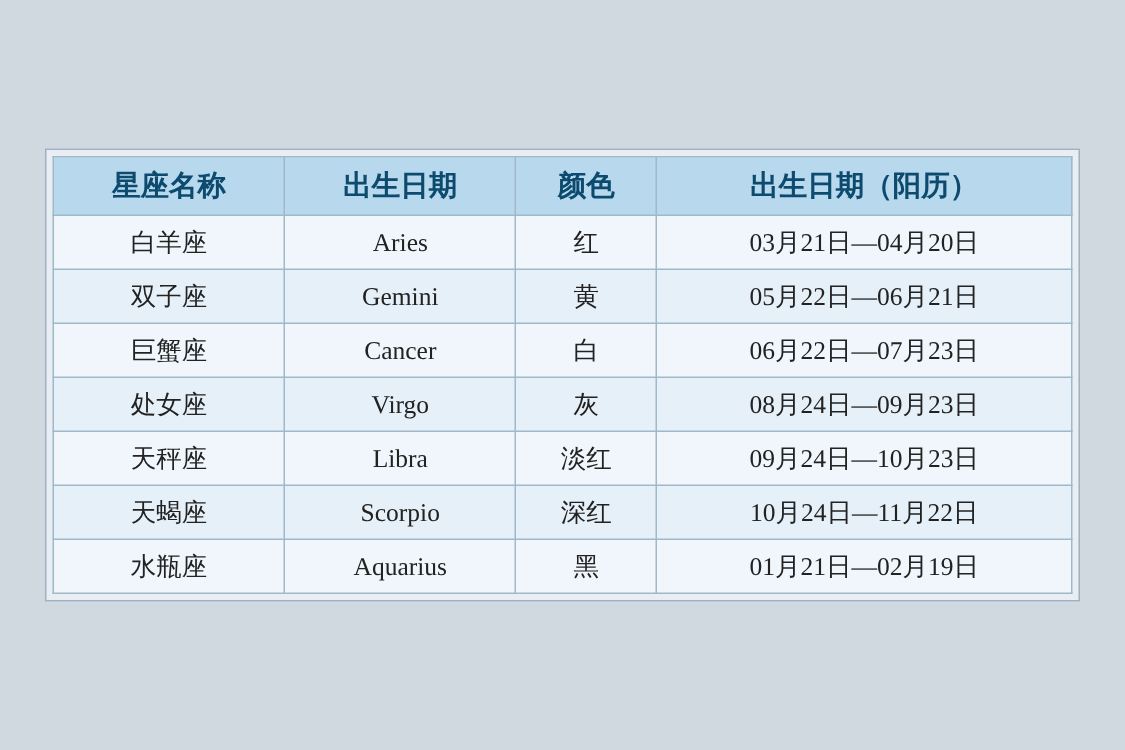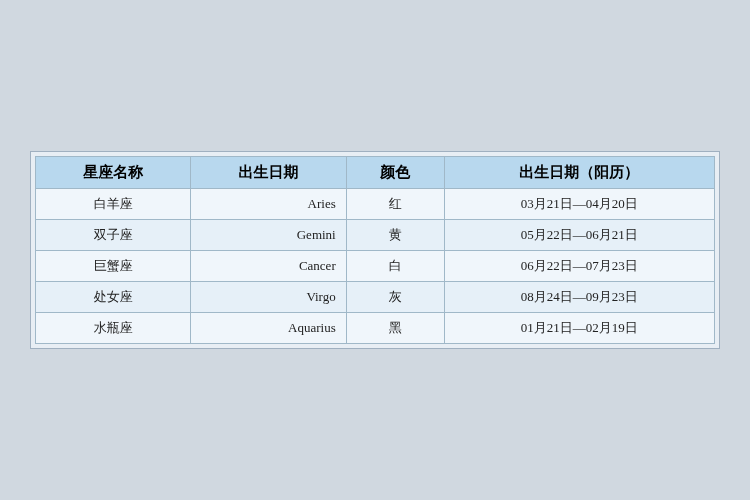--- a/index.html
+++ b/index.html
@@ -26,47 +26,46 @@
 
     table {
       border-collapse: collapse;
       width: 680px;
     }
 
     th, td {
       border: 1px solid #a0b8c8;
       padding: 6px 10px;
       text-align: center;
-      font-size: 13px;
+      font-size: 17px;
       color: #222;
     }
 
     thead th {
       background-color: #b8d8ee;
       font-weight: bold;
-      color: #000000;
-      font-size: 15px;
+      color: #0c4a6e;
+      font-size: 19px;
     }
 
     tbody tr {
       background-color: #f0f6fb;
     }
 
     tbody tr:nth-child(even) {
       background-color: #e6f0f8;
     }
 
     td:first-child {
       font-weight: normal;
       color: #222;
     }
 
     td:nth-child(2) {
       font-style: normal;
-      text-align: right;
     }
   </style>
 </head>
 <body>
 
 <div class="table-container">
   <table>
     <thead>
       <tr>
         <th>星座名称</th>
@@ -94,20 +93,32 @@
           <td>白</td>
           <td>06月22日—07月23日</td>
         </tr>
         <tr>
           <td>处女座</td>
           <td>Virgo</td>
           <td>灰</td>
           <td>08月24日—09月23日</td>
         </tr>
         <tr>
+          <td>天秤座</td>
+          <td>Libra</td>
+          <td>淡红</td>
+          <td>09月24日—10月23日</td>
+        </tr>
+        <tr>
+          <td>天蝎座</td>
+          <td>Scorpio</td>
+          <td>深红</td>
+          <td>10月24日—11月22日</td>
+        </tr>
+        <tr>
           <td>水瓶座</td>
           <td>Aquarius</td>
           <td>黑</td>
           <td>01月21日—02月19日</td>
         </tr>
       </tbody>
   </table>
 </div>
 
 </body></html>

